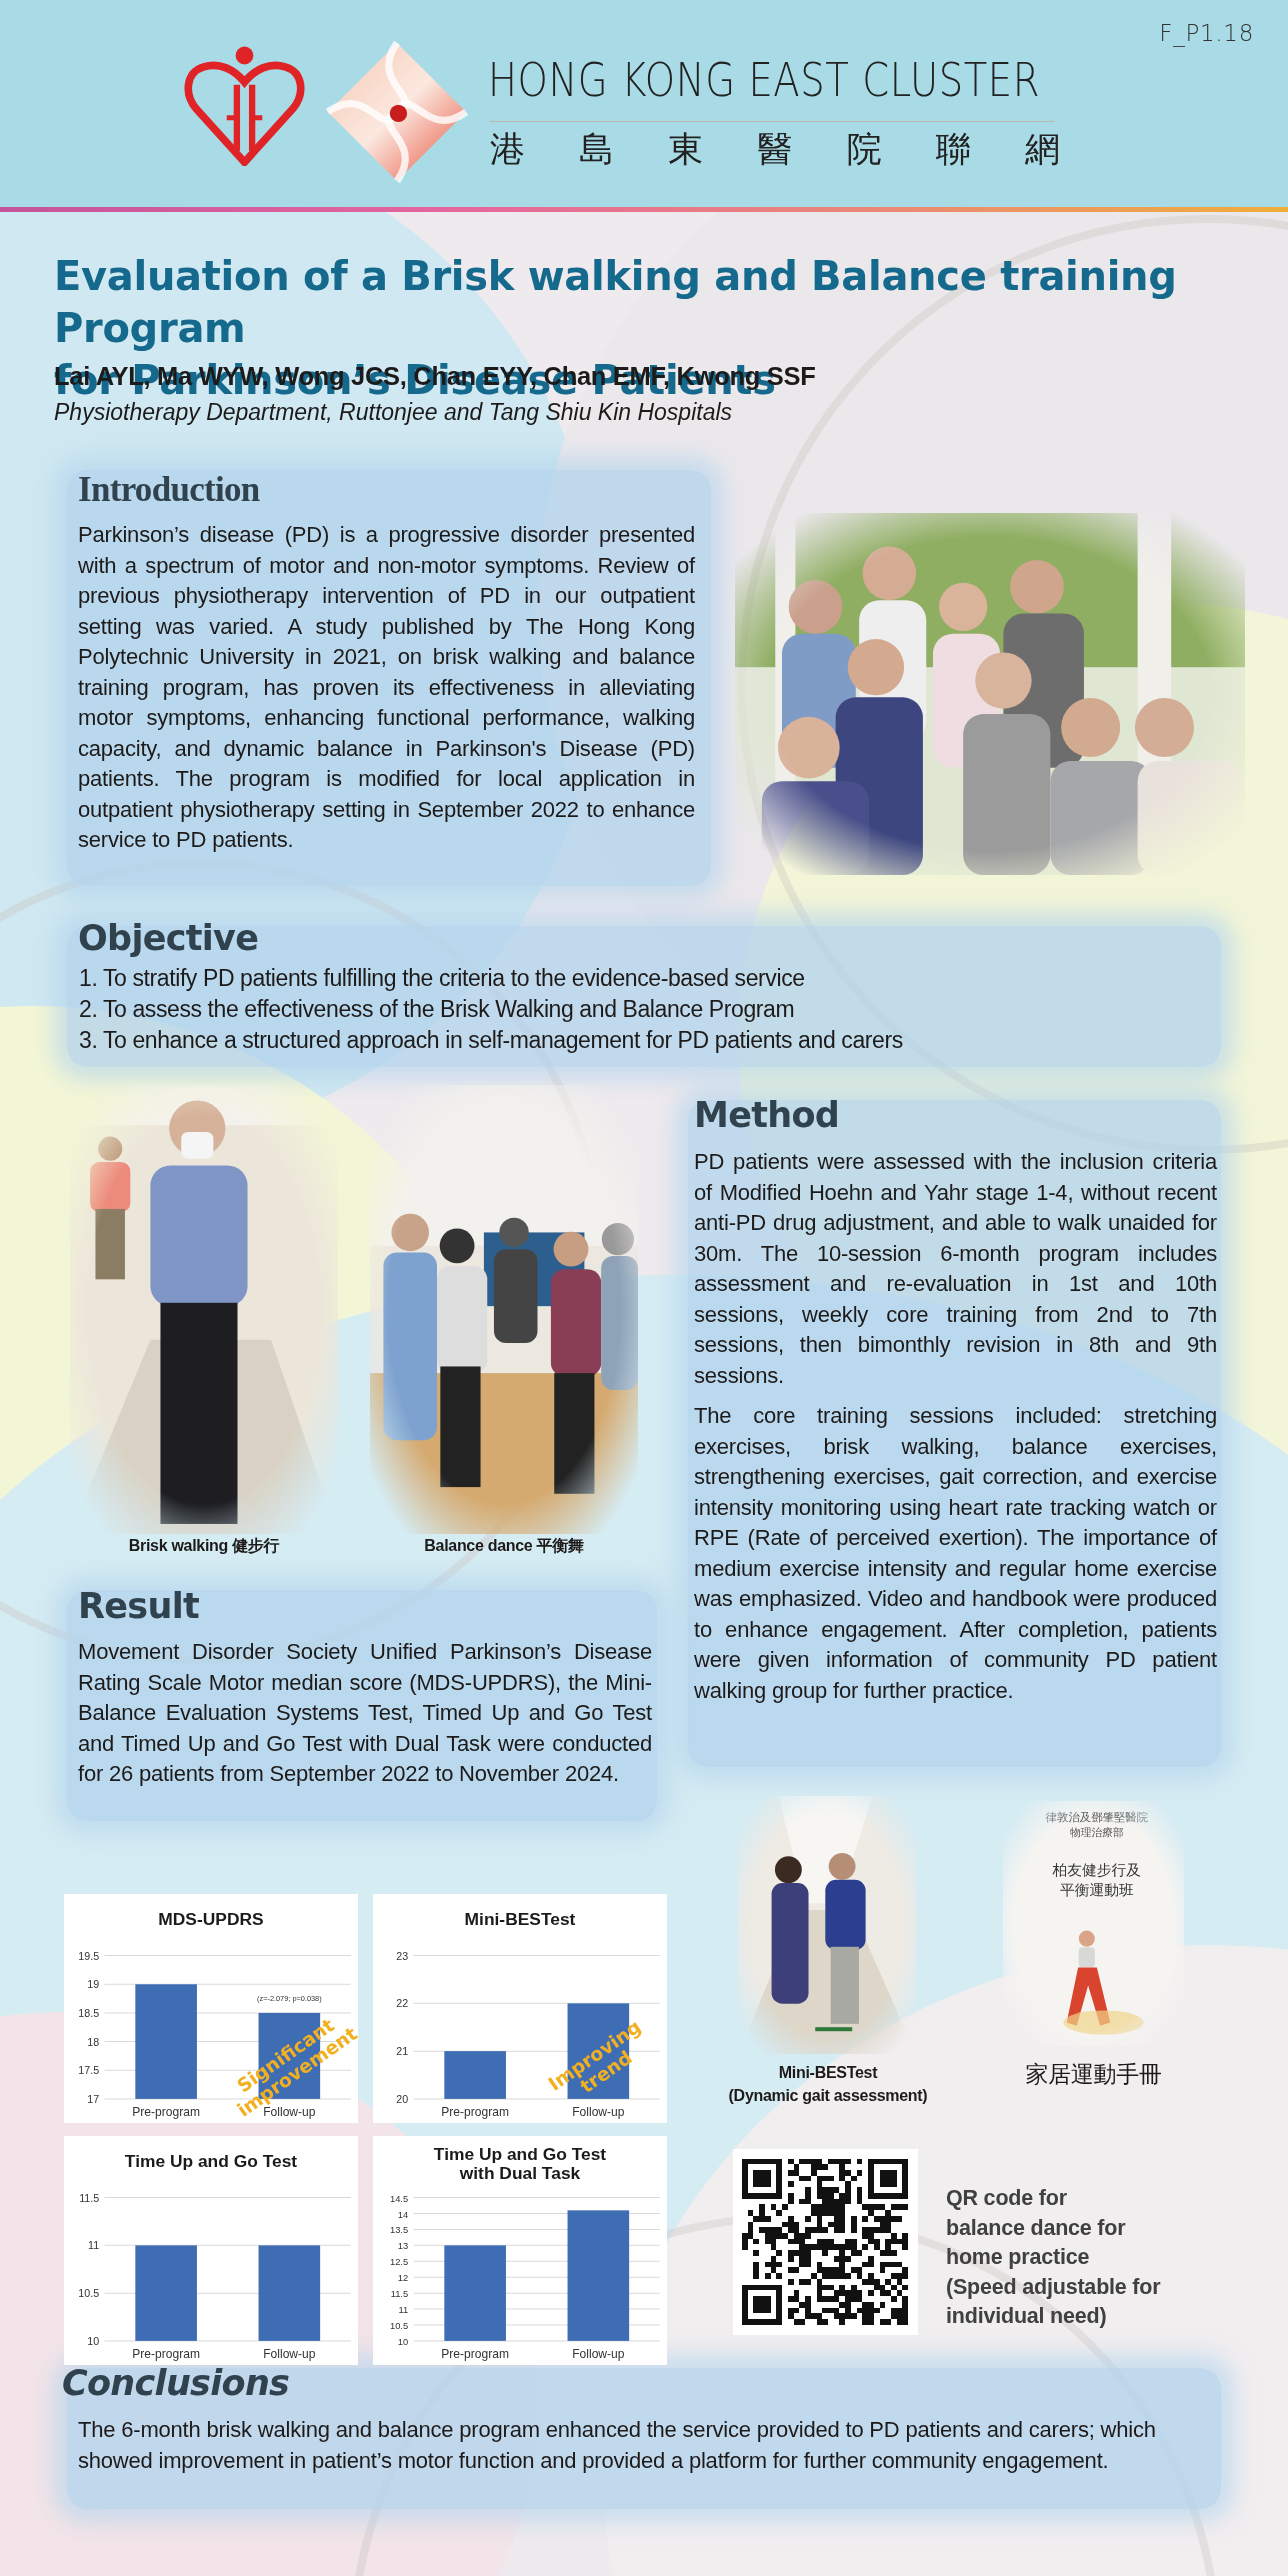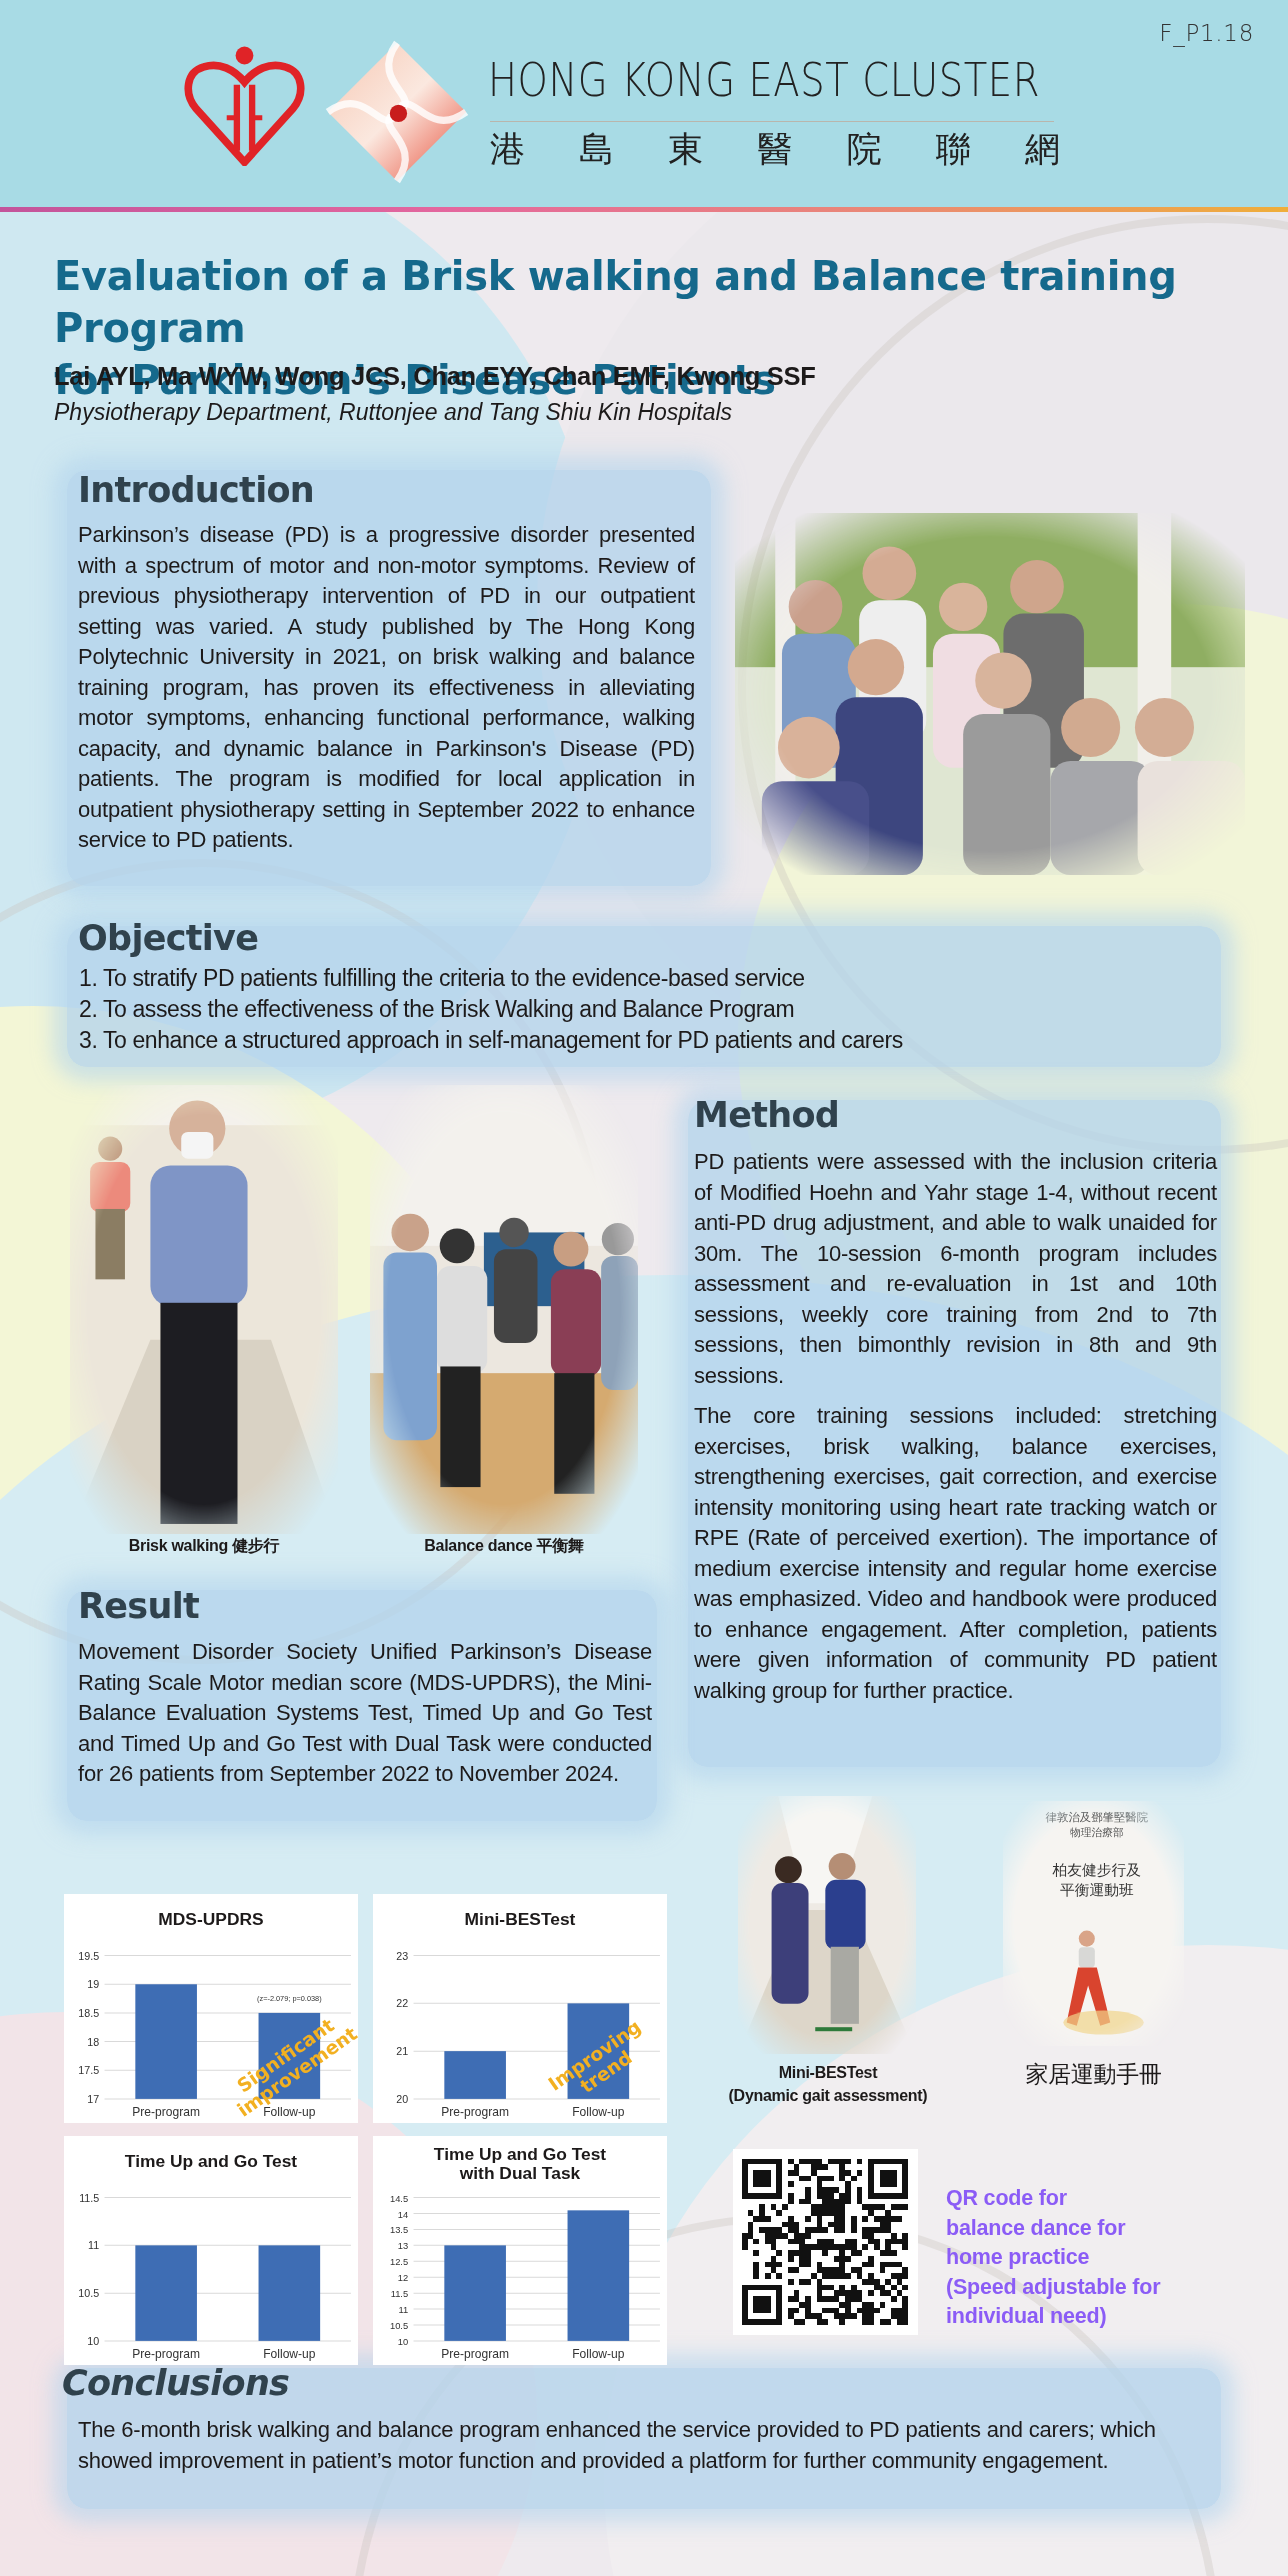--- a/index.html
+++ b/index.html
@@ -101,21 +101,21 @@
   .chart {
     position: absolute; z-index: 2; background: #fff; width: 294px; height: 229px; margin-top: 44px;
   }
   .chart svg { width: 100%; height: 100%; display: block; }
 
   
   .qr { position: absolute; left: 733px; top: 2149px; width: 185px; height: 186px; background: #fff; z-index: 2; padding: 9.4px; }
   .qr svg { width: 100%; height: 100%; display: block; }
   .qr-text {
     position: absolute; left: 946px; top: 2184px; z-index: 2;
-    font-size: 21.5px; line-height: 29.5px; font-weight: bold; color: #8b5cf6; letter-spacing: -0.2px;
+    font-size: 21.5px; line-height: 29.5px; font-weight: bold; color: #404040; letter-spacing: -0.2px;
   }
 </style>
 </head>
 <body>
 
 <div class="bg">
   <div class="blob b1"></div>
   <div class="blob b2"></div>
   <div class="blob b3"></div>
   <div class="blob b4"></div>
@@ -170,21 +170,21 @@
 <div class="header-stripe"></div>
 
 <div class="title">
   <div>Evaluation of a Brisk walking and Balance training Program</div>
   <div>for Parkinson’s Disease Patients</div>
 </div>
 <div class="authors">Lai AYL, Ma WYW, Wong JCS, Chan EYY, Chan EMF, Kwong SSF</div>
 <div class="affiliation">Physiotherapy Department, Ruttonjee and Tang Shiu Kin Hospitals</div>
 
 <div class="panel" style="left:67px; top:470px; width:644px; height:416px;"></div>
-<div class="sec-h" style="left:78px; top:470px;">Introduction</div>
+<div class="sec-h" style="left:78px; top:470px;font-family:Liberation Serif, serif;">Introduction</div>
 <div class="body-text" style="left:78px; top:520px; width:617px;">Parkinson’s disease (PD) is a progressive disorder presented with a spectrum of motor and non-motor symptoms. Review of previous physiotherapy intervention of PD in our outpatient setting was varied. A study published by The Hong Kong Polytechnic University in 2021, on brisk walking and balance training program, has proven its effectiveness in alleviating motor symptoms, enhancing functional performance, walking capacity, and dynamic balance in Parkinson's Disease (PD) patients. The program is modified for local application in outpatient physiotherapy setting in September 2022 to enhance service to PD patients.</div>
 
 <div class="photo" style="left:735px; top:513px; width:510px; height:362px;">
   <svg viewBox="0 0 760 540" preserveAspectRatio="none">
     <rect width="760" height="540" fill="#dfe6d2"></rect>
     <rect x="0" y="0" width="760" height="230" fill="#8fae62"></rect>
     <rect x="60" y="0" width="30" height="540" fill="#f1efea"></rect>
     <rect x="600" y="0" width="50" height="540" fill="#f1efea"></rect>
     <g>
       <circle cx="120" cy="140" r="40" fill="#caa08c"></circle>

